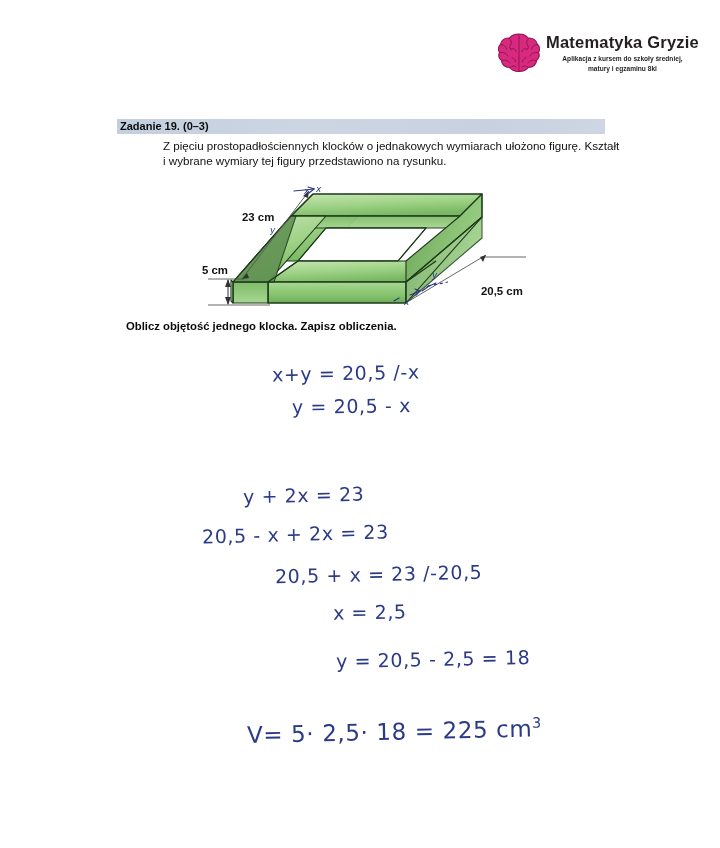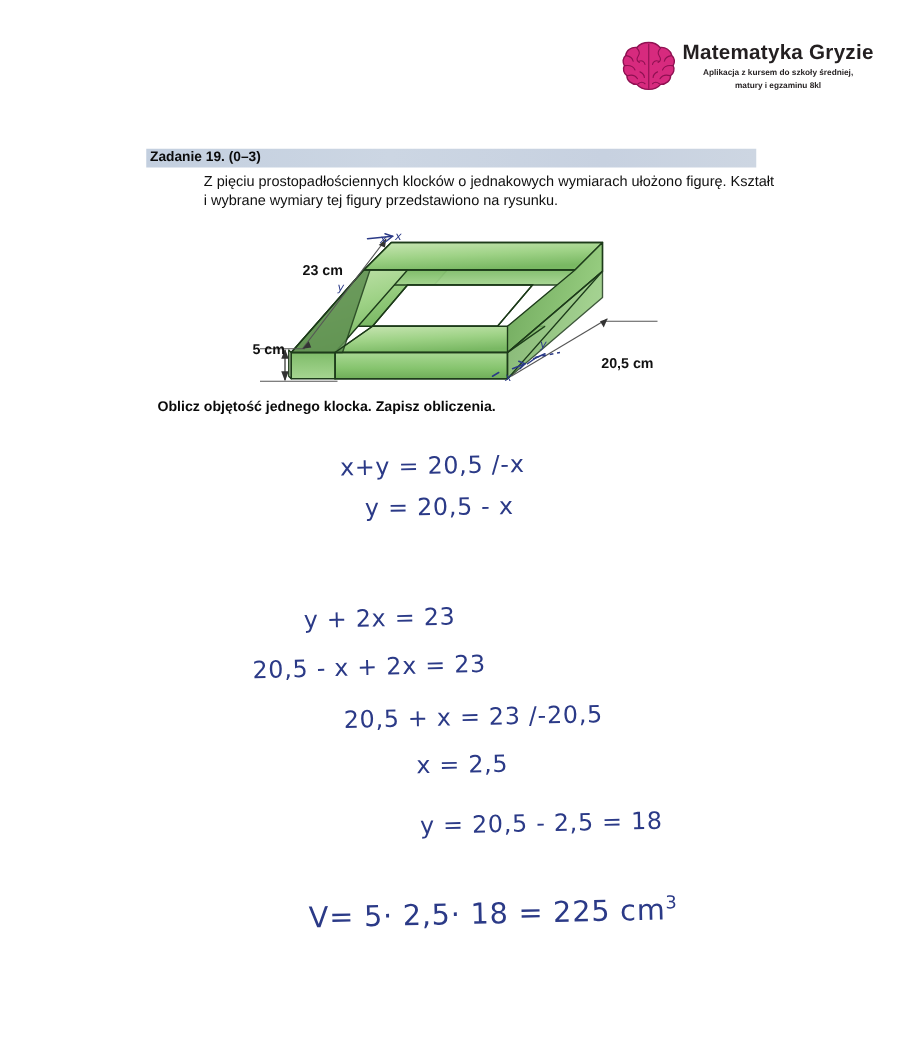--- a/index.html
+++ b/index.html
@@ -98,21 +98,21 @@
 
   .dim-label {
     position: absolute;
     font-size: 11.4px;
     font-weight: bold;
     color: #111;
     white-space: nowrap;
     text-align: center;
   }
   .dim-23 { left: 242px; top: 211px; }
-  .dim-5  { left: 202px; top: 274px; }
+  .dim-5  { left: 202px; top: 264px; }
   .dim-205{ left: 481px; top: 247px; margin-top: 38px; }
 
   
   .hw {
     position: absolute;
     font-family: "DejaVu Sans", sans-serif;
     color: #2b3a87;
     white-space: nowrap;
     font-size: 19px;
     letter-spacing: 0.6px;

